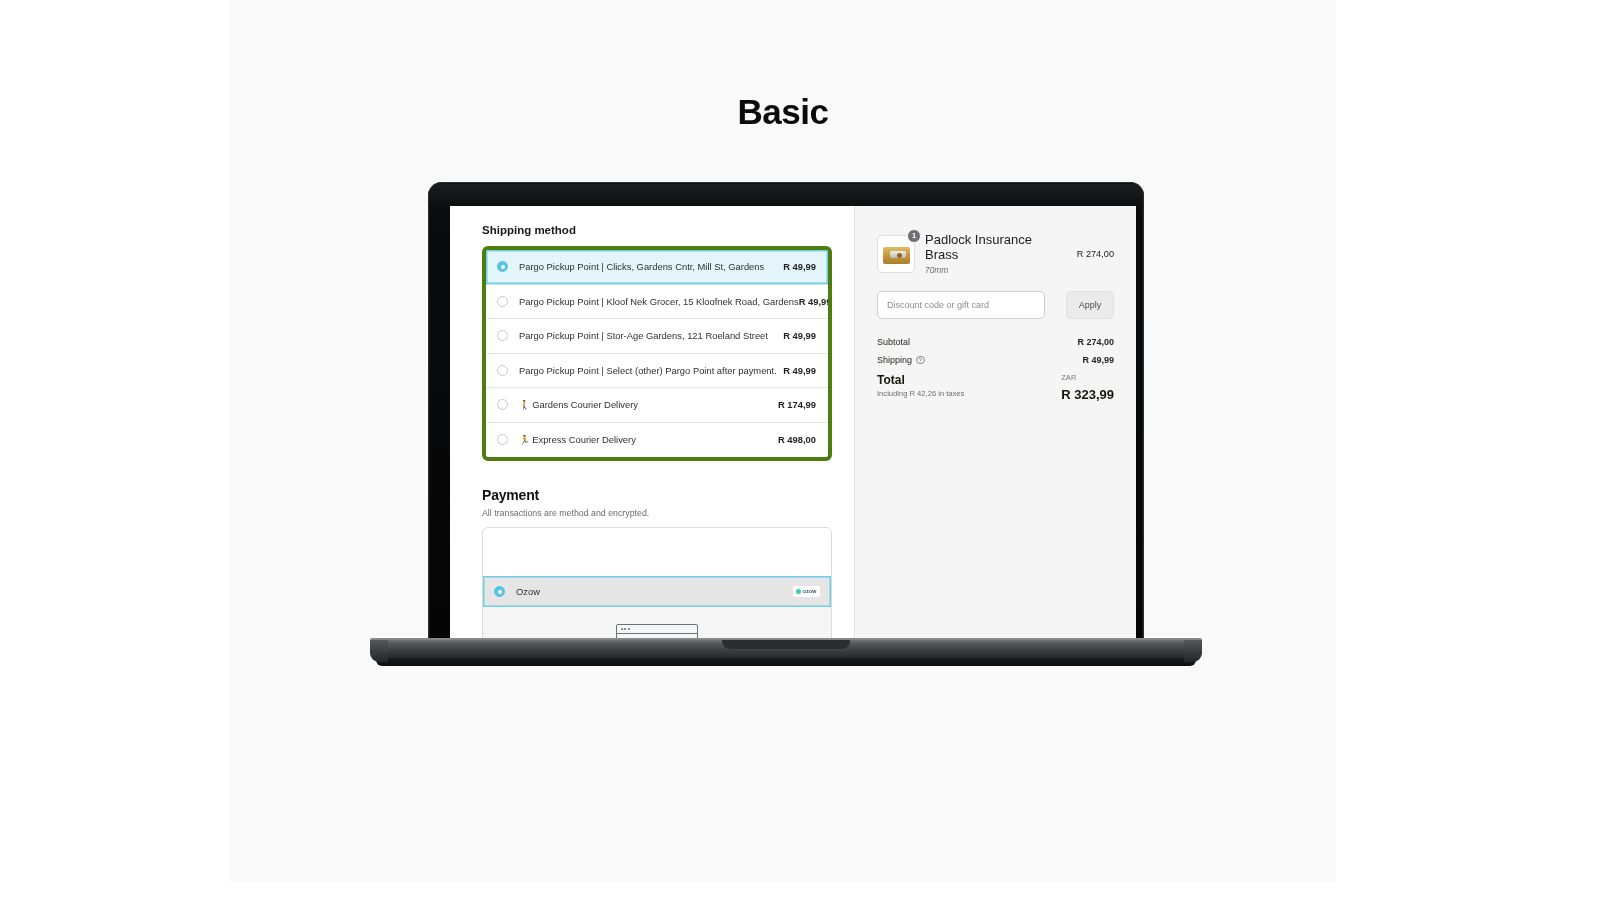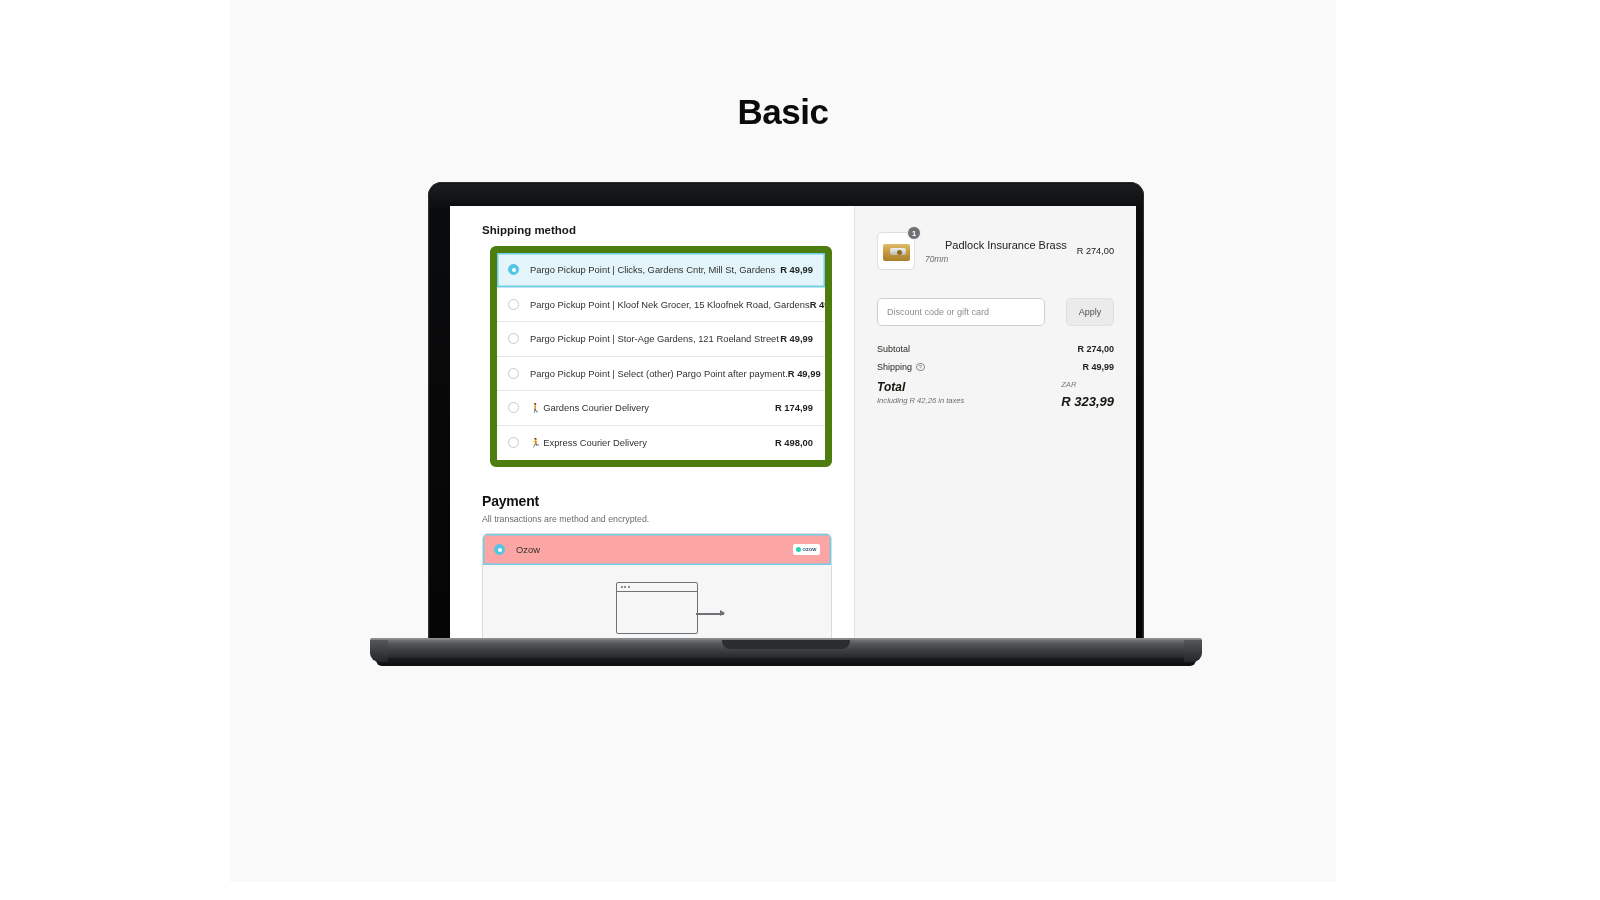--- a/index.html
+++ b/index.html
@@ -89,21 +89,21 @@
   #right-col {
     width: 282px; height: 438px; background: #f5f5f5;
     border-left: 1px solid #e3e3e3;
     padding: 18px 22px 0 22px;
   }
 
   
   .section-title { font-size: 11.5px; font-weight: bold; color: #1a1a1a; margin-bottom: 10px; }
 
   #shipping-list {
-    border: 7px solid #4d7c0f; border-radius: 6px; overflow: hidden; background:#1d4ed8;margin-left:8px;
+    border: 4px solid #4d7c0f; border-radius: 6px; overflow: hidden; background:#1d4ed8;
   }
   .ship-row {
     display: flex; align-items: center;
     height: 34.5px; padding: 0 12px 0 11px;
     border-bottom: 1px solid #e6e6e6;
     background: #ffffff;
     font-size: 9.4px; color: #30312e;
   }
   .ship-row:last-child { border-bottom: none; }
   .ship-row.selected {
@@ -129,21 +129,21 @@
 
   
   #payment-wrap { margin-top: 26px; }
   #payment-title { font-size: 14px; font-weight: bold; color: #111; letter-spacing: -0.2px; }
   #payment-sub { font-size: 8.8px; color: #6b6b6b; margin-top: 5px; margin-bottom: 9px; }
   #payment-box { border: 1px solid #dcdcdc; border-radius: 6px; overflow: hidden; background:#fff; }
   .pay-row {
     display: flex; align-items: center; height: 31px; padding: 0 11px;
     font-size: 9.4px; color: #30312e;
   }
-  .pay-row.selected { background: #fca5a5; box-shadow: inset 0 0 0 1.5px #6fcfe8; }
+  .pay-row.selected { background: #e5e5e5; box-shadow: inset 0 0 0 1.5px #6fcfe8; margin-top: 48px; }
   .pay-name { flex: 1 1 auto; }
   .ozow-logo {
     width: 27px; height: 11px; background: #fff; border-radius: 2px;
     display: flex; align-items: center; justify-content: center; gap: 1px;
   }
   .ozow-dot { width: 5px; height: 5px; border-radius: 50%; background: #2fd0b2; }
   .ozow-text { font-size: 4.4px; font-weight: bold; color: #1f3a5f; letter-spacing: .1px; }
 
   #pay-body {
     background: #f6f6f6; border-top: 1px solid transparent;
@@ -183,25 +183,25 @@
     background:#8c6a25; }
   #qty-badge {
     position: absolute; right: -6px; top: -6px;
     width: 14px; height: 14px; border-radius: 50%;
     background: #6d7175; color: #fff;
     font-size: 7.6px; font-weight: bold;
     display: flex; align-items: center; justify-content: center;
     border: 1.4px solid #f5f5f5;
   }
   #product-info { flex: 1 1 auto; }
-  #product-name { font-size: 11px; color: #20211f; text-align: right; }
+  #product-name { font-size: 13px; color: #20211f; }
   #product-variant { font-size: 8.4px; color: #707070; margin-top: 3px; font-style: italic; }
   #product-price { font-size: 9.2px; color: #20211f; white-space: nowrap; }
 
-  #discount-row { display: flex; gap: 21px; margin-top: 28px; }
+  #discount-row { display: flex; gap: 21px; margin-top: 16px; }
   #discount-input {
     flex: 1 1 auto; height: 28px;
     border: 1px solid #cfcfcf; border-radius: 5px; background: #fff;
     font-size: 9px; color: #6f6f6f; padding: 0 9px;
     font-family: "Liberation Sans", sans-serif;
   }
   #discount-input::placeholder { color: #8e8e8e; }
   #apply-btn {
     width: 48px; height: 28px; border: 1px solid #e0e0e0; border-radius: 5px;
     background: #ebebeb; color: #4e4e4e; font-size: 9px;
@@ -210,21 +210,21 @@
 
   #totals { margin-top: 18px; }
   .tot-row { display: flex; justify-content: space-between; align-items: baseline; margin-bottom: 8px; }
   .tot-label { font-size: 9px; color: #272822; display:flex; align-items:center; gap:4px; }
   .tot-val { font-size: 9px; font-weight: bold; color: #1f201e; }
   .info-i {
     width: 8.5px; height: 8.5px; border-radius: 50%; border: 1px solid #8a8a8a;
     font-size: 6px; color: #6a6a6a; display:inline-flex; align-items:center; justify-content:center;
     font-style: normal; line-height:1;
   }
-  #total-row { display:flex; justify-content: space-between; align-items: flex-start; margin-top: 4px; font-style: italic; }
+  #total-row { display:flex; justify-content: space-between; align-items: flex-start; margin-top: 4px; }
   #total-label { font-size: 12px; font-weight: bold; color: #16170f; }
   #total-taxes { font-size: 7.6px; color: #6e6e6e; margin-top: 2px; }
   #total-right { display:flex; align-items: baseline; gap: 5px; flex-direction: column; }
   #total-cur { font-size: 7.6px; color: #7a7a7a; }
   #total-val { font-size: 13px; font-weight: bold; color: #15160f; }
 </style>
 </head>
 <body>
 
 <div id="canvas">

